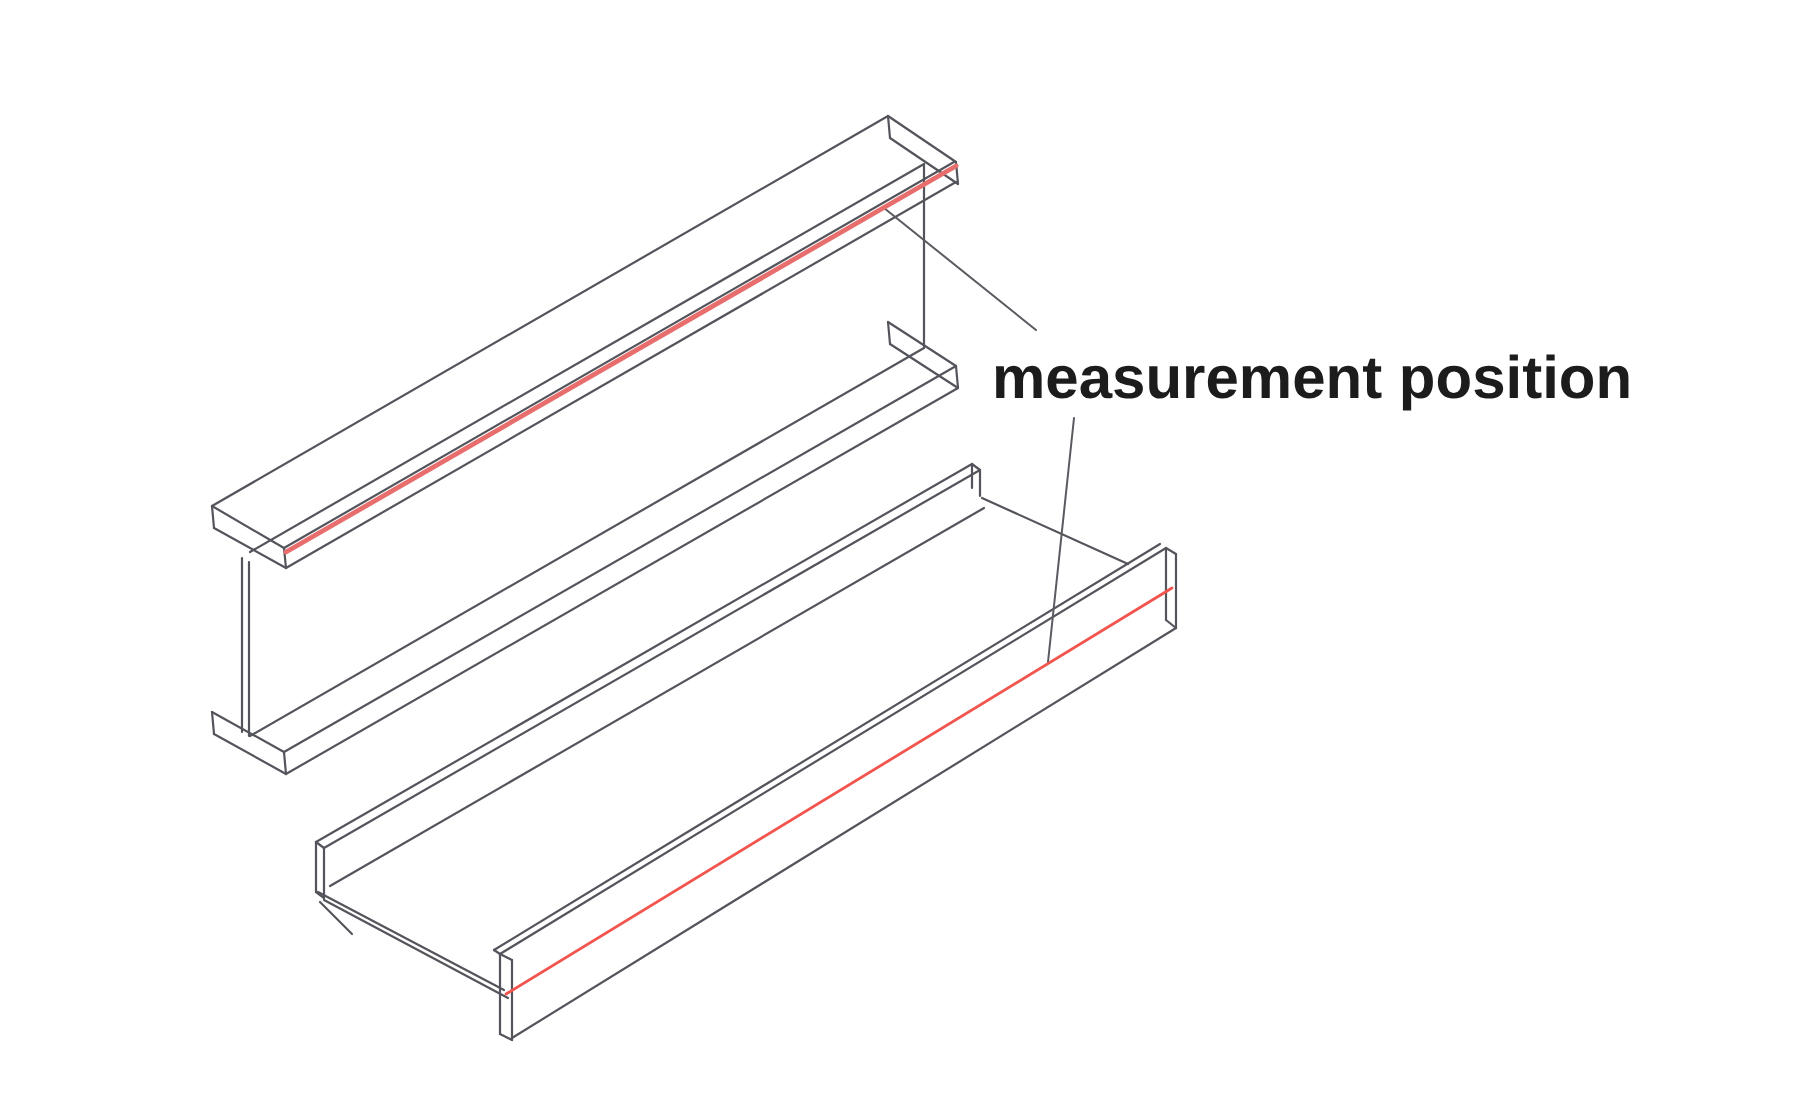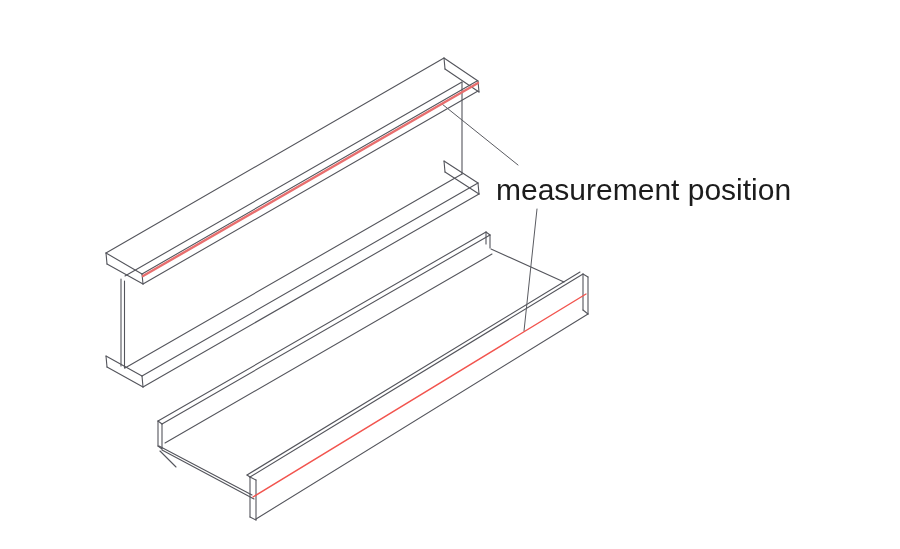--- a/index.html
+++ b/index.html
@@ -2,20 +2,21 @@
 <html><head>
 <meta charset="utf-8">
 <style>
   html,body{margin:0;padding:0;background:#ffffff;}
   #stage{
     position:relative;
     width:900px;height:549px;
     background:#ffffff;
     overflow:hidden;
     font-family:"Liberation Sans", sans-serif;
+    font-weight:bold;
   }
   #drawing{position:absolute;left:0;top:0;}
   #measure-label{
     position:absolute;
     font-family:"Liberation Sans", sans-serif;
     font-size:30px;
     line-height:1.1;
     color:#1c1c1c;
     white-space:nowrap;
     letter-spacing:0px;

